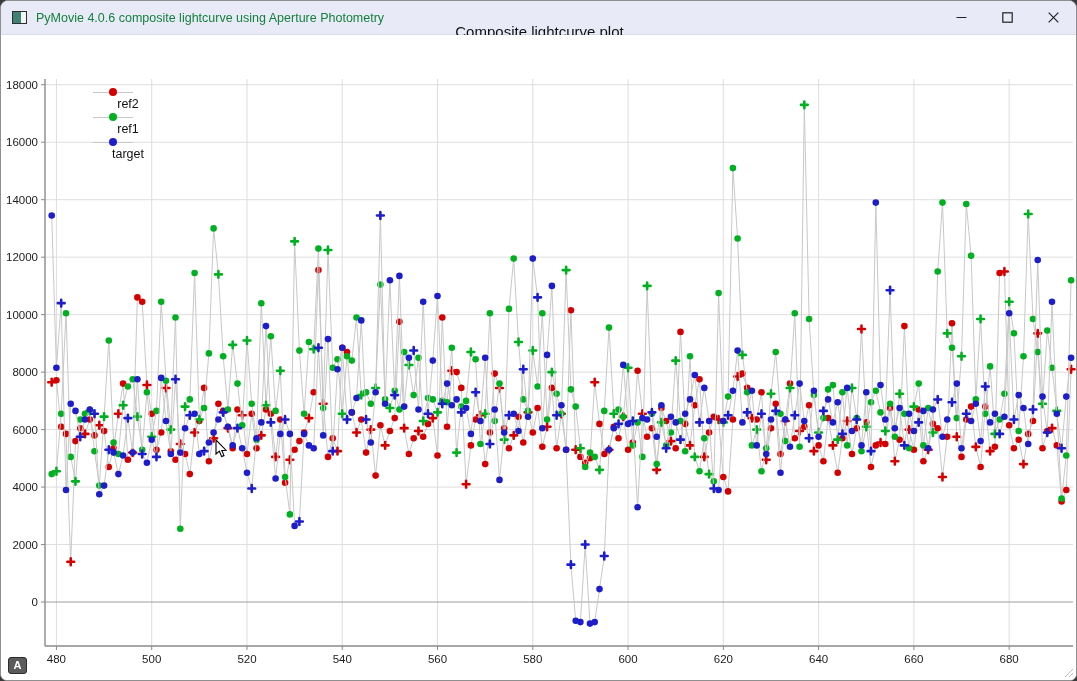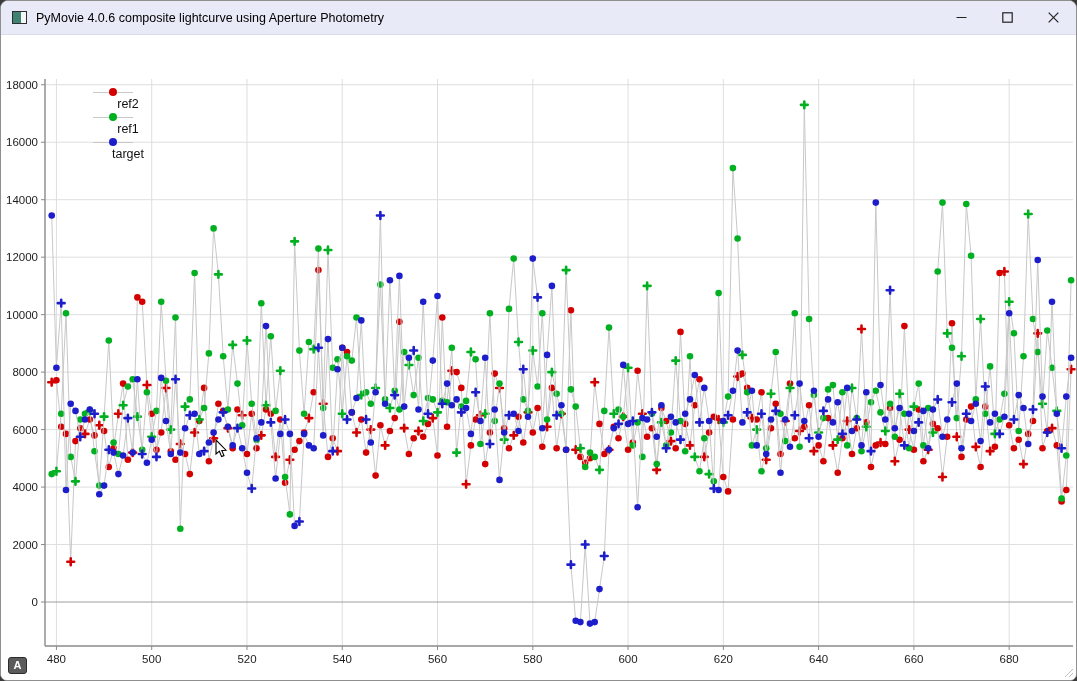--- a/index.html
+++ b/index.html
@@ -1,21 +1,21 @@
 <!DOCTYPE html>
 <html><head>
 <meta charset="utf-8">
 <style>
   html,body{margin:0;padding:0;background:#3a3a3a;}
   body{width:1077px;height:681px;overflow:hidden;font-family:"Liberation Sans",sans-serif;position:relative;}
   #window{position:absolute;inset:0;background:#ffffff;border:1px solid #8f8f8f;border-radius:8px 8px 7px 7px;overflow:hidden;box-sizing:border-box;}
   
   #titlebar{position:absolute;left:0;top:0;right:0;height:33px;background:#e8ebf7;border-bottom:1px solid #d8dbe8;display:flex;align-items:center;}
   #app-icon{width:15px;height:13px;margin-left:11px;border:1px solid #2e2e2e;background:linear-gradient(90deg,#3f8273 0 62%,#f4f7f4 62% 100%);box-sizing:border-box;}
-  #win-title{margin-left:9px;font-size:12.5px;color:#000000;}
+  #win-title{margin-left:9px;font-size:12.5px;color:#15803d;}
   #win-buttons{margin-left:auto;display:flex;height:100%;}
   .winbtn{width:46px;height:100%;display:flex;align-items:center;justify-content:center;color:#222;}
   .winbtn svg{display:block;}
   
   #plot-surface{position:absolute;left:0;top:34px;right:0;bottom:0;background:#ffffff;}
   #chart-svg{position:absolute;left:0;top:0;}
   #plot-title{position:absolute;left:0;top:22px;width:1077px;text-align:center;font-size:15px;color:#101010;}
   
   #legend{position:absolute;left:92px;top:86px;}
   .legend-row{display:flex;align-items:center;height:25px;flex-direction:column;}
@@ -51,20 +51,21 @@
       </div>
       <div class="winbtn">
         <svg width="11" height="11" viewBox="0 0 11 11">
             <line x1="0.7" y1="0.7" x2="10.3" y2="10.3" stroke="#222" stroke-width="1.2"></line>
             <line x1="10.3" y1="0.7" x2="0.7" y2="10.3" stroke="#222" stroke-width="1.2"></line>
           </svg>
       </div>
     </div>
   </div>
 
+  <div id="plot-title">Composite lightcurve plot</div>
 
   <div id="plot-surface">
     <svg id="chart-svg" width="1077" height="647" viewBox="0 34 1077 647">
         <line x1="55.43280815569962" y1="78" x2="55.43280815569962" y2="645" stroke="#dedede" stroke-width="1"></line>
         <line x1="150.70620945319732" y1="78" x2="150.70620945319732" y2="645" stroke="#dedede" stroke-width="1"></line>
         <line x1="245.97961075069503" y1="78" x2="245.97961075069503" y2="645" stroke="#dedede" stroke-width="1"></line>
         <line x1="341.2530120481927" y1="78" x2="341.2530120481927" y2="645" stroke="#dedede" stroke-width="1"></line>
         <line x1="436.5264133456904" y1="78" x2="436.5264133456904" y2="645" stroke="#dedede" stroke-width="1"></line>
         <line x1="531.7998146431881" y1="78" x2="531.7998146431881" y2="645" stroke="#dedede" stroke-width="1"></line>
         <line x1="627.0732159406858" y1="78" x2="627.0732159406858" y2="645" stroke="#dedede" stroke-width="1"></line>

